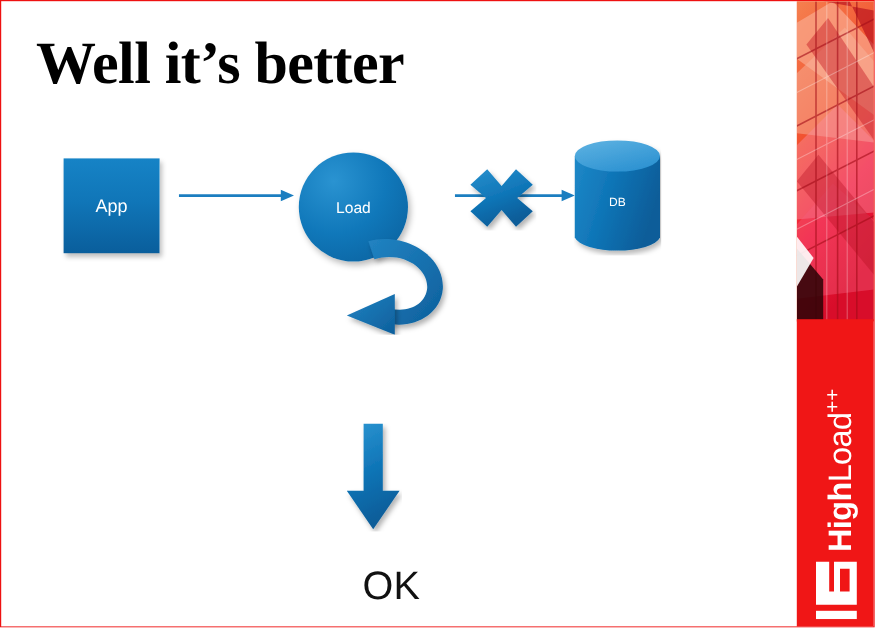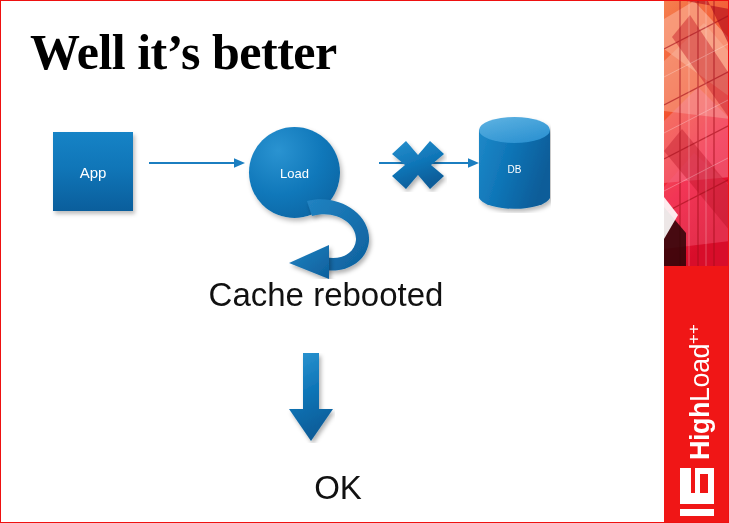--- a/index.html
+++ b/index.html
@@ -137,21 +137,20 @@
     color: #111111;
   }
   #ok-text {
     position: absolute;
     left: 0;
     top: 468px;
     width: 650px;
     text-align: center;
     font-size: 33px;
     color: #111111;
-    padding-left: 12px;
   }
 
   
   #down-arrow {
     position: absolute;
     left: 286px;
     top: 352px;
     width: 48px;
     height: 90px;
   }
@@ -281,21 +280,20 @@
         </filter>
       </defs>
       <g filter="url(#shCyl)">
         <path d="M1,15 L1,83 A36,13 0 0 0 72,83 L72,15 Z" fill="url(#gCyl)"></path>
         <ellipse cx="36.5" cy="15" rx="35.5" ry="13" fill="url(#gTop)"></ellipse>
       </g>
     </svg>
     <div class="lbl">DB</div>
   </div>
 
-  <div id="cache-rebooted">Cache rebooted</div>
 
   <svg id="down-arrow" viewBox="0 0 48 90">
     <defs>
       <linearGradient id="gDown" x1="0" y1="0" x2="0.25" y2="1">
         <stop offset="0%" stop-color="#2c96d2"></stop>
         <stop offset="50%" stop-color="#1076b8"></stop>
         <stop offset="100%" stop-color="#0a5d99"></stop>
       </linearGradient>
       <filter id="shDown" x="-30%" y="-20%" width="170%" height="150%">
         <feDropShadow dx="2" dy="3" stdDeviation="2.2" flood-color="#000000" flood-opacity="0.3"></feDropShadow>

